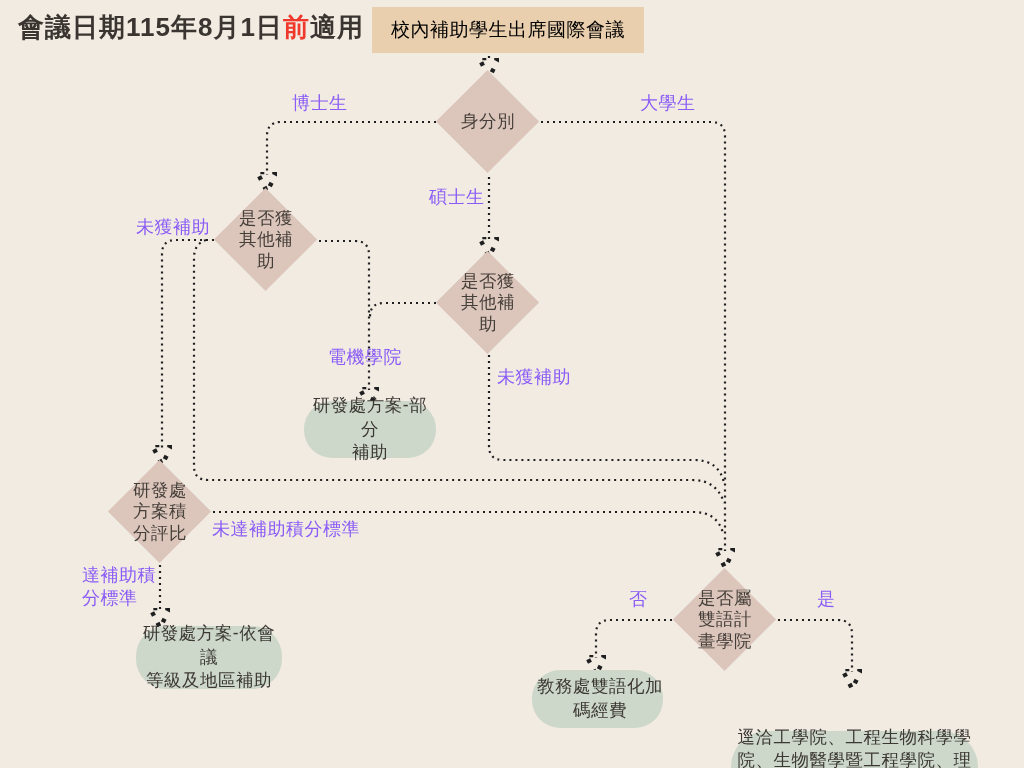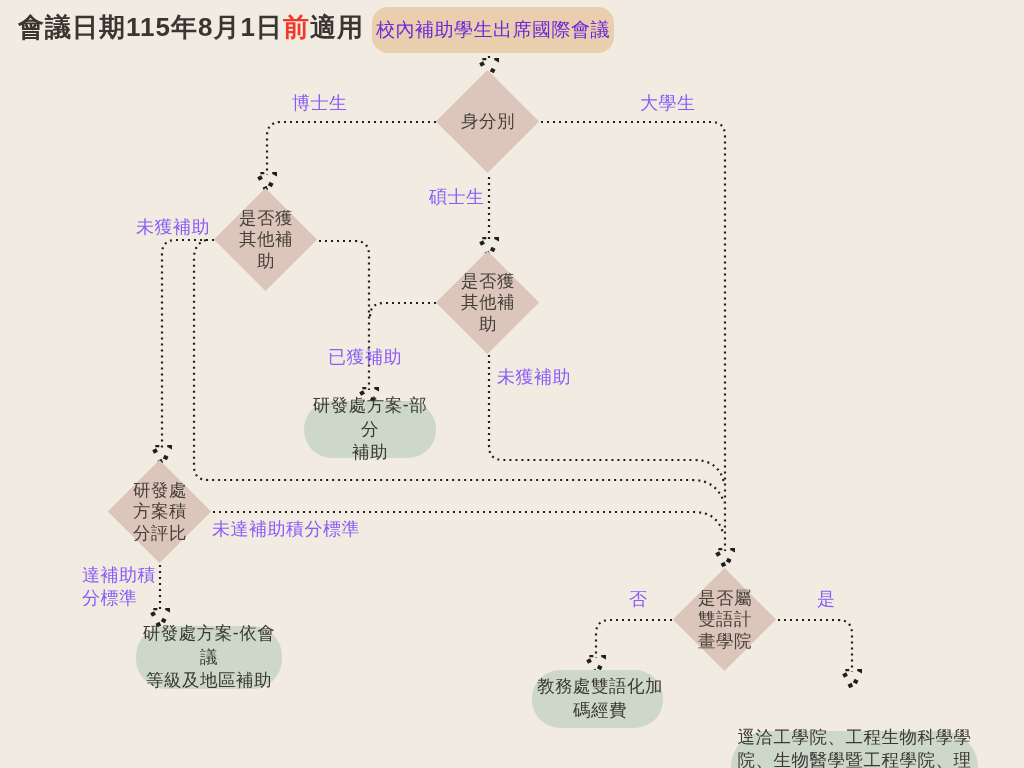--- a/index.html
+++ b/index.html
@@ -15,24 +15,24 @@
     left:18px;top:10px;
     font-size:26px;font-weight:bold;letter-spacing:1px;color:#3a3531;
     white-space:nowrap;
   }
   .flow-title .hl{color:#ef382b;}
   
   svg.connectors{left:0;top:0;width:1024px;height:768px;}
   svg.connectors path{fill:none;stroke:#1f1f1f;stroke-width:2.2;stroke-dasharray:2 4;}
   
   .start-box{
-    left:372px;top:7px;width:242px;height:46px;
+    left:372px;top:7px;width:272px;height:46px;
     background:#e9cfae;
     display:flex;align-items:center;justify-content:center;
-    font-size:19px;letter-spacing:0.5px;color:#6d28d9;border-radius:16px;
+    font-size:19px;letter-spacing:0.5px;color:#000000;
   }
   
   .diamond{
     width:104px;height:104px;
     display:flex;align-items:center;justify-content:center;
   }
   .diamond .shape{
     position:absolute;left:15px;top:15px;width:73px;height:73px;
     background:#dcc6bc;transform:rotate(45deg);
   }
@@ -152,19 +152,19 @@
 <div class="abs outcome colleges">
   <span>逕洽工學院、工程生物科學學
 院、生物醫學暨工程學院、理學
 院、電機學院、資訊學院辦理</span>
 </div>
 
 <div class="abs elabel lb-phd">博士生</div>
 <div class="abs elabel lb-undergrad">大學生</div>
 <div class="abs elabel lb-ms">碩士生</div>
 <div class="abs elabel lb-phd-no">未獲補助</div>
-<div class="abs elabel lb-phd-yes">已獲補助</div>
+<div class="abs elabel lb-phd-yes">電機學院</div>
 <div class="abs elabel lb-ms-no">未獲補助</div>
 <div class="abs elabel lb-below">未達補助積分標準</div>
 <div class="abs elabel lb-meets">達補助積
 分標準</div>
 <div class="abs elabel lb-no">否</div>
 <div class="abs elabel lb-yes">是</div>
 
 </body></html>

